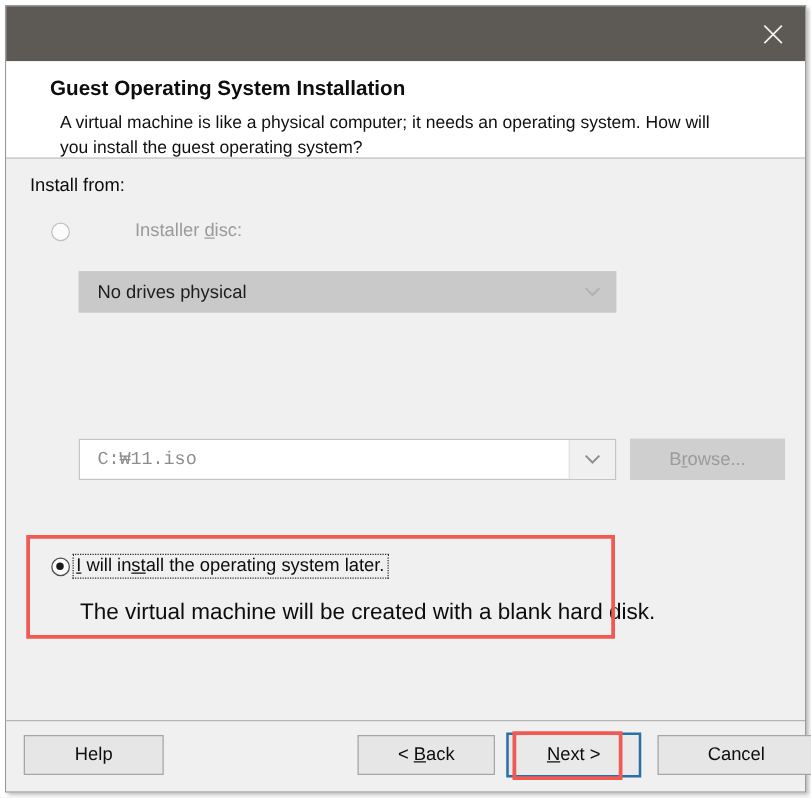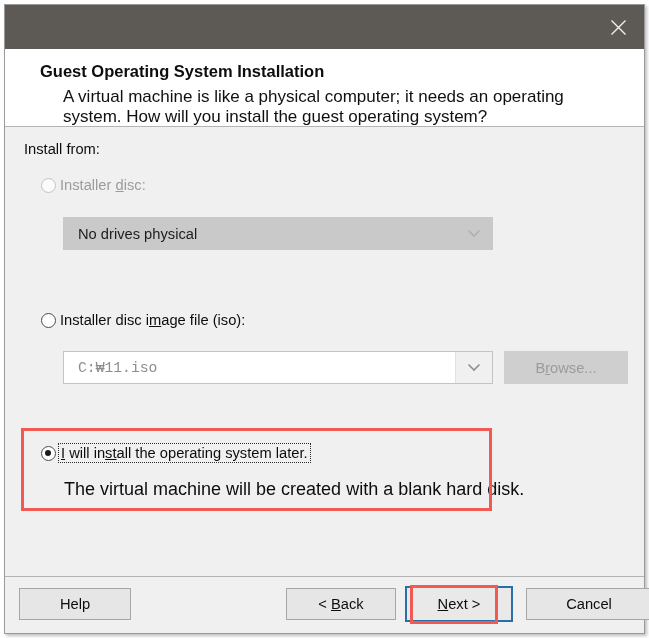--- a/index.html
+++ b/index.html
@@ -71,24 +71,24 @@
     position: absolute;
     left: 35px;
     top: 13px;
     font-size: 16.5px;
     font-weight: bold;
     color: #0d0d0d;
     white-space: nowrap;
   }
   .header-desc {
     position: absolute;
-    left: 58px;
+    left: 43px;
     top: 38px;
     width: 520px;
-    font-size: 17px;
+    font-size: 14px;
     color: #101010;
     line-height: 20px;
   }
 
   
   .body {
     position: absolute;
     left: 0;
     top: 122px;
     width: 100%;
@@ -249,38 +249,34 @@
 
   <div class="header">
     <div class="header-title">Guest Operating System Installation</div>
     <div class="header-desc">A virtual machine is like a physical computer; it needs an operating system. How will you install the guest operating system?</div>
   </div>
 
   <div class="body">
 
     <div class="install-from-label">Install from:</div>
 
-    <div class="radio-row" style="left:36px; top:50px;">
+    <div class="radio-row" style="left:36px; top:50px;gap:48px;">
       <span class="radio disabled"></span>
       <span class="radio-label dim"><span>Installer </span><span class="ul">d</span><span>isc:</span></span>
     </div>
 
     <div class="combo disabled" style="left:58px; top:90px; width:430px; height:33px;">
       <span class="combo-text">No drives physical</span>
       <span class="combo-arrow">
         <svg width="14" height="9" viewBox="0 0 14 9">
             <path d="M1.5 1.5 L7 7 L12.5 1.5" stroke="#b0b0b0" stroke-width="1.6" fill="none"></path>
           </svg>
       </span>
     </div>
 
-    <div class="radio-row" style="left:36px; top:185px;">
-      <span class="radio enabled"></span>
-      <span class="radio-label"><span>Installer disc i</span><span class="ul">m</span><span>age file (iso):</span></span>
-    </div>
 
     <div class="combo normal" style="left:58px; top:224px; width:430px; height:33px;">
       <span class="combo-text">C:₩11.iso</span>
       <span class="combo-arrow">
         <svg width="14" height="9" viewBox="0 0 14 9">
             <path d="M1.5 1.5 L7 7 L12.5 1.5" stroke="#8f8f8f" stroke-width="1.6" fill="none"></path>
           </svg>
       </span>
     </div>
 

